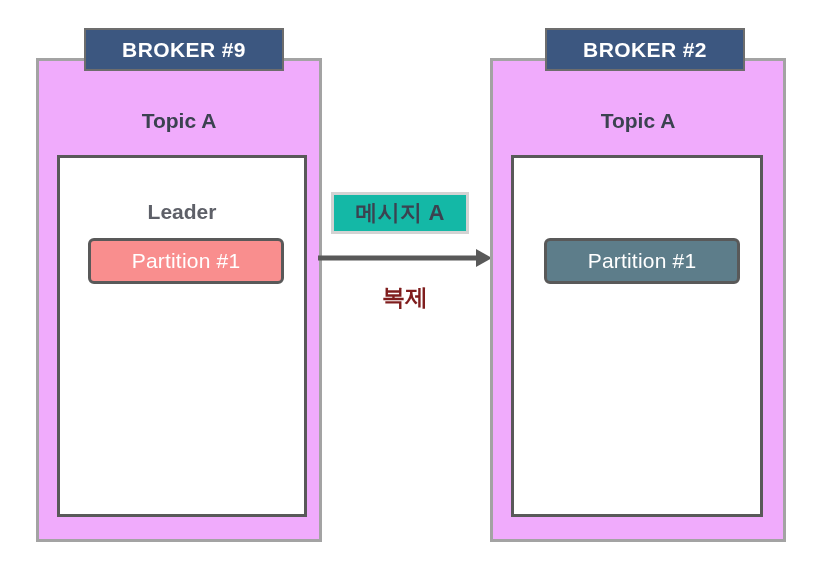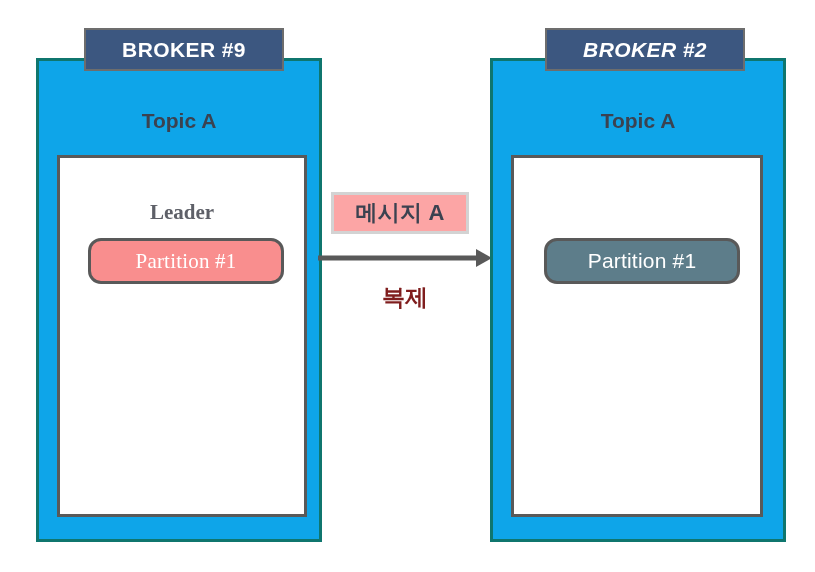--- a/index.html
+++ b/index.html
@@ -14,22 +14,22 @@
     position: relative;
     width: 815px;
     height: 572px;
     background: #ffffff;
     overflow: hidden;
   }
 
   
   .broker {
     position: absolute;
-    background: #0ea5e9;
-    border: 3px solid #0f766e;
+    background: #f0abfc;
+    border: 3px solid #a3a3a3;
     box-sizing: border-box;
   }
   #broker-1 { left: 36px;  top: 58px; width: 286px; height: 484px; }
   #broker-2 { left: 490px; top: 58px; width: 296px; height: 484px; }
 
   
   .broker-banner {
     position: absolute;
     background: #3c5780;
     border: 2px solid #6d6d6d;
@@ -37,82 +37,82 @@
     color: #ffffff;
     font-size: 21px;
     font-weight: bold;
     letter-spacing: 0.4px;
     display: flex;
     align-items: center;
     justify-content: center;
     z-index: 5;
   }
   #banner-1 { left: 84px;  top: 28px; width: 200px; height: 43px; }
-  #banner-2 { left: 545px; top: 28px; width: 200px; height: 43px; font-style: italic; }
+  #banner-2 { left: 545px; top: 28px; width: 200px; height: 43px; }
 
   
   .topic-title {
     position: absolute;
     font-size: 21px;
     font-weight: bold;
     color: #3b4250;
     text-align: center;
     width: 100%;
     left: 0;
     top: 48px;
   }
 
   
   .partition-panel {
     position: absolute;
     background: #ffffff;
     border: 3px solid #595959;
     box-sizing: border-box;
   }
-  #panel-1 { left: 18px; top: 94px; width: 250px; height: 362px; font-family: Liberation Serif, serif; }
+  #panel-1 { left: 18px; top: 94px; width: 250px; height: 362px; }
   #panel-2 { left: 18px; top: 94px; width: 252px; height: 362px; }
 
   
   .role-label {
     position: absolute;
     left: 0;
     top: 42px;
     width: 100%;
     text-align: center;
     font-size: 21px;
     font-weight: bold;
     color: #5e6068;
   }
 
   
   .partition-pill {
     position: absolute;
     top: 80px;
     height: 46px;
     border: 3px solid #595959;
-    border-radius: 13px;
+    border-radius: 6px;
     box-sizing: border-box;
     display: flex;
     align-items: center;
     justify-content: center;
     color: #ffffff;
     font-size: 21px;
     letter-spacing: 0.2px;
   }
   #pill-leader   { left: 28px; width: 196px; background: #f98e8e; }
   #pill-follower { left: 30px; width: 196px; background: #5d7d8a; }
 
   
   #message-badge {
     position: absolute;
     left: 331px;
     top: 192px;
     width: 138px;
     height: 42px;
-    background: #fca5a5;
+    background: #14b8a6;
     border: 3px solid #d3d3d3;
     box-sizing: border-box;
     display: flex;
     align-items: center;
     justify-content: center;
     color: #3b4250;
     font-size: 22px;
     font-weight: bold;
     letter-spacing: 0.2px;
   }

